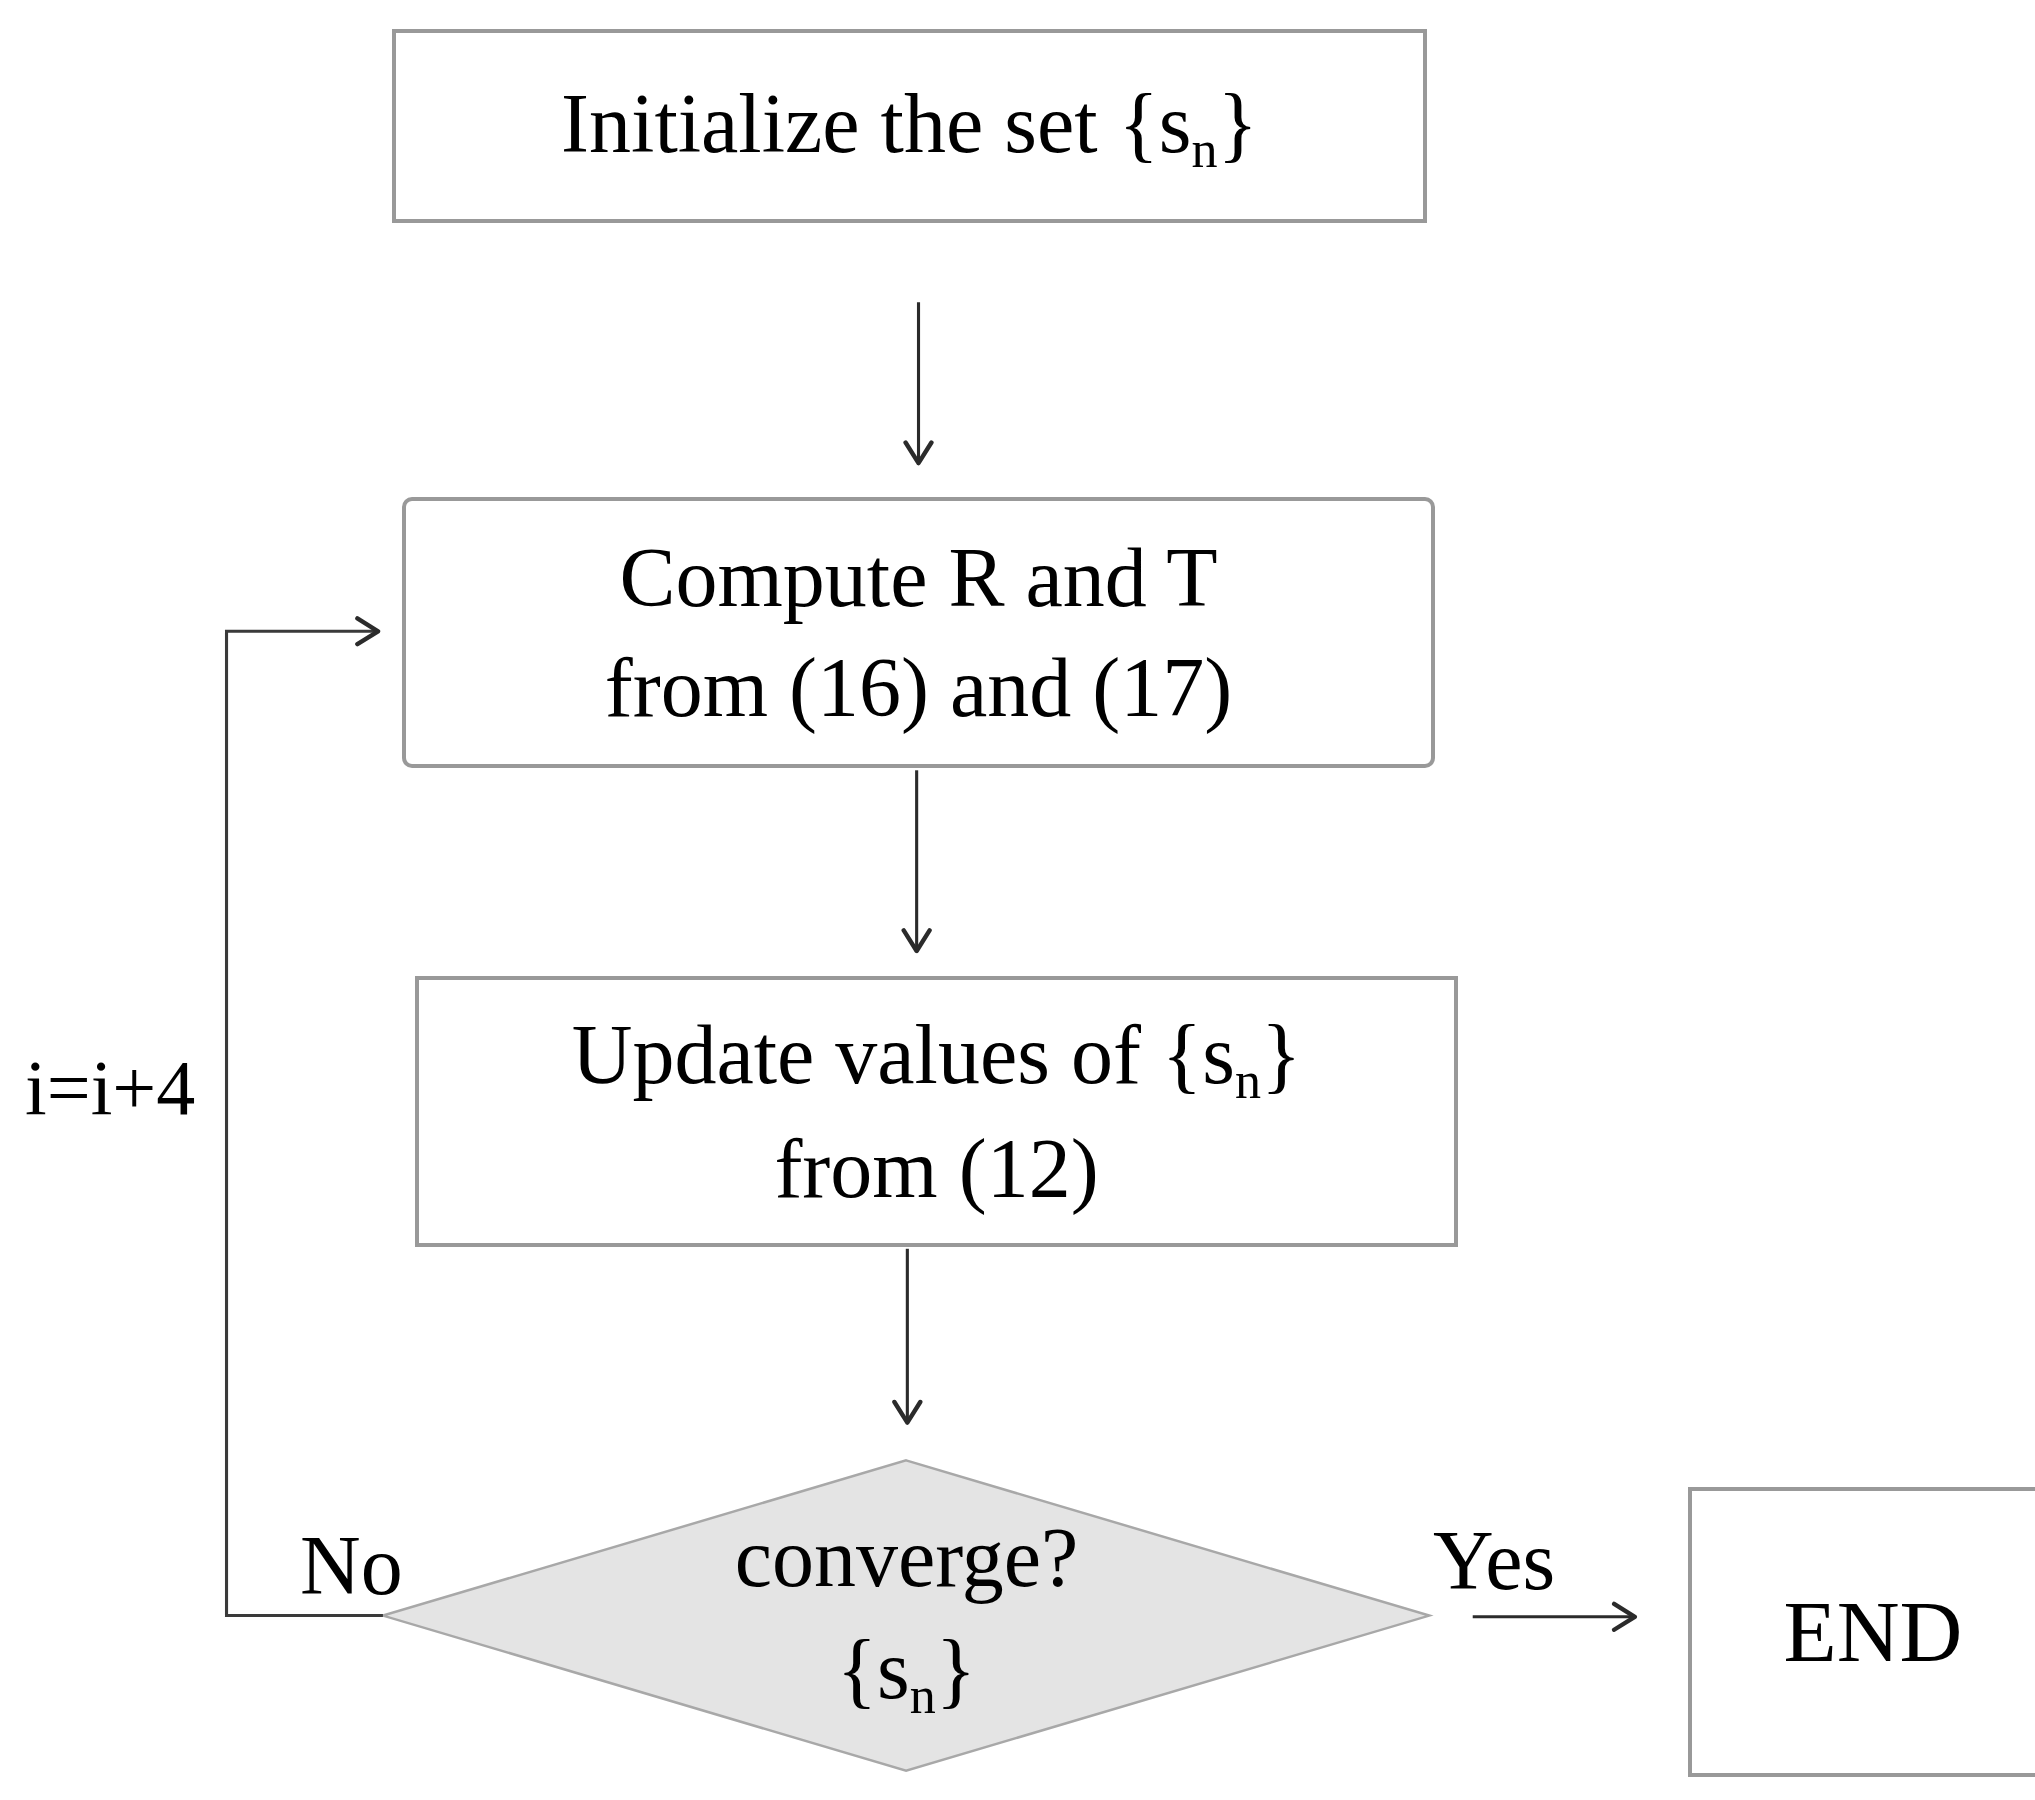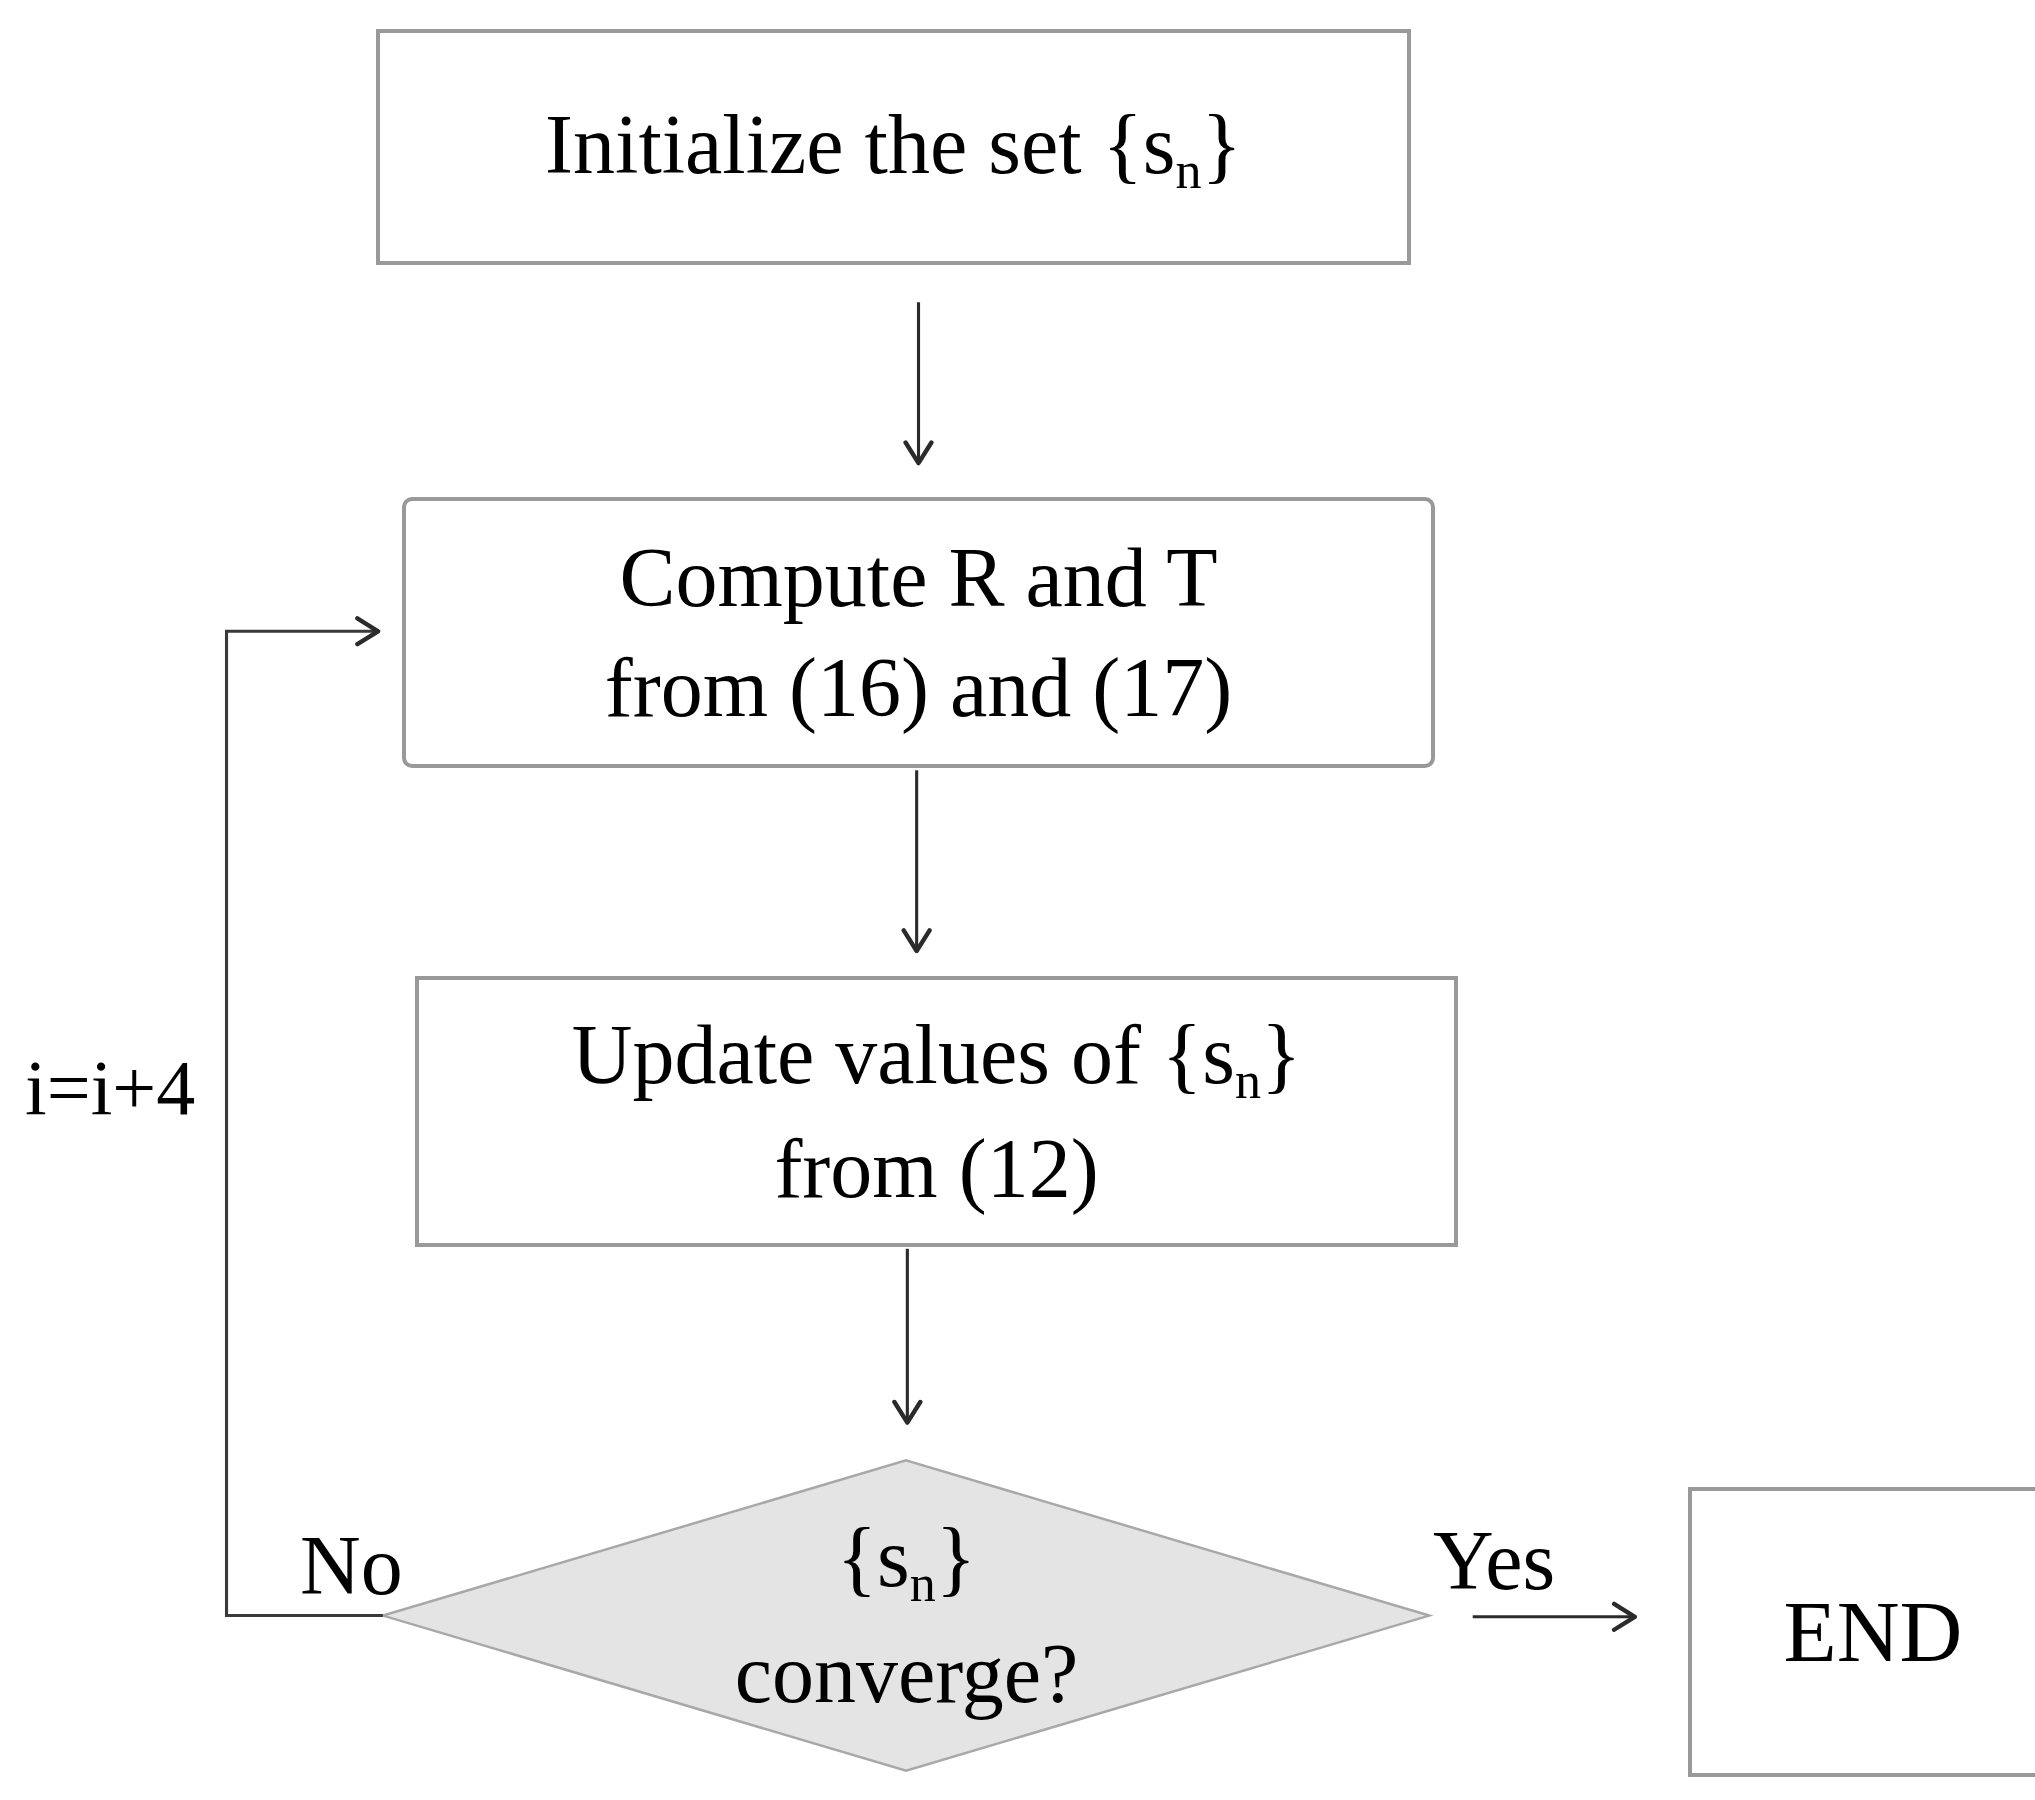--- a/index.html
+++ b/index.html
@@ -92,21 +92,21 @@
 
     <line x1="1477" y1="1241" x2="1477" y2="1528" stroke="#2b2b2b" stroke-width="5" marker-end="url(#chev)"></line>
 
     <line x1="1462" y1="2012" x2="1462" y2="2288" stroke="#2b2b2b" stroke-width="5" marker-end="url(#chev)"></line>
 
     <line x1="2373" y1="2605" x2="2630" y2="2605" stroke="#2b2b2b" stroke-width="5" marker-end="url(#chev)"></line>
 
     <polyline points="617,2603 365,2603 365,1017 605,1017" fill="none" stroke="#3a3a3a" stroke-width="5" marker-end="url(#chev)"></polyline>
   </svg>
 
-  <div class="node" id="node-initialize" style="left:376px; top:29px; width:1035px; height:236px;font-family:Liberation Serif, serif;">
+  <div class="node" id="node-initialize" style="left:392px; top:29px; width:1035px; height:194px;font-family:Liberation Serif, serif;">
     <div class="lines">
       <span>Initialize the set {s</span><span class="sub">n</span><span>}</span>
     </div>
   </div>
 
   <div class="node" id="node-compute" style="left:402px; top:497px; width:1033px; height:271px;border-radius:10px;">
     <div class="lines">
       <div>Compute R and T</div>
       <div>from (16) and (17)</div>
     </div>
@@ -115,24 +115,24 @@
   <div class="node" id="node-update" style="left:415px; top:976px; width:1043px; height:271px;">
     <div class="lines">
       <div>
         <span>Update values of {s</span><span class="sub">n</span><span>}</span>
       </div>
       <div>from (12)</div>
     </div>
   </div>
 
   <div id="decision-text">
+    <div>converge?</div>
     <div>
       <span>{s</span><span class="sub">n</span><span>}</span>
     </div>
-    <div>converge?</div>
   </div>
 
   <div class="node" id="node-end" style="left:1688px; top:1487px; width:370px; height:290px;">
     <div class="lines">END</div>
   </div>
 
   <div class="floating-label" id="label-yes">Yes</div>
   <div class="floating-label" id="label-no">No</div>
   <div class="floating-label" id="label-increment">i=i+4</div>
 

